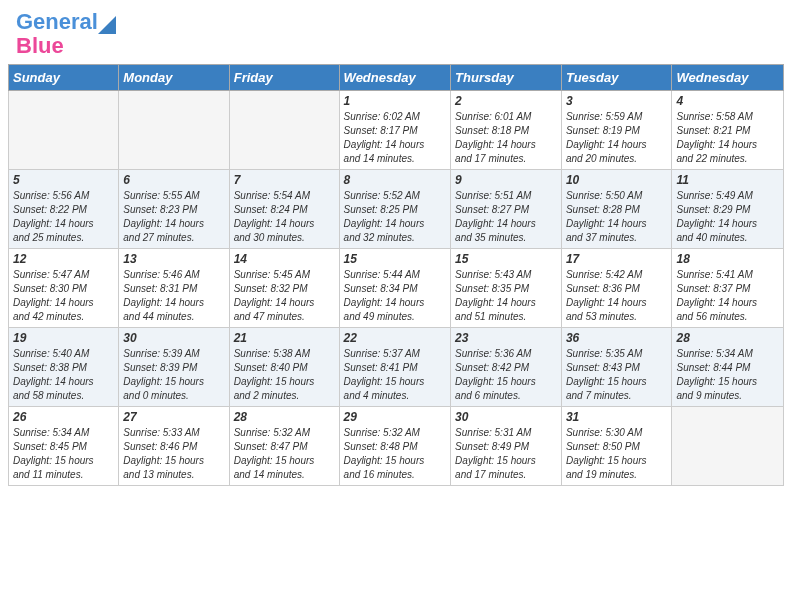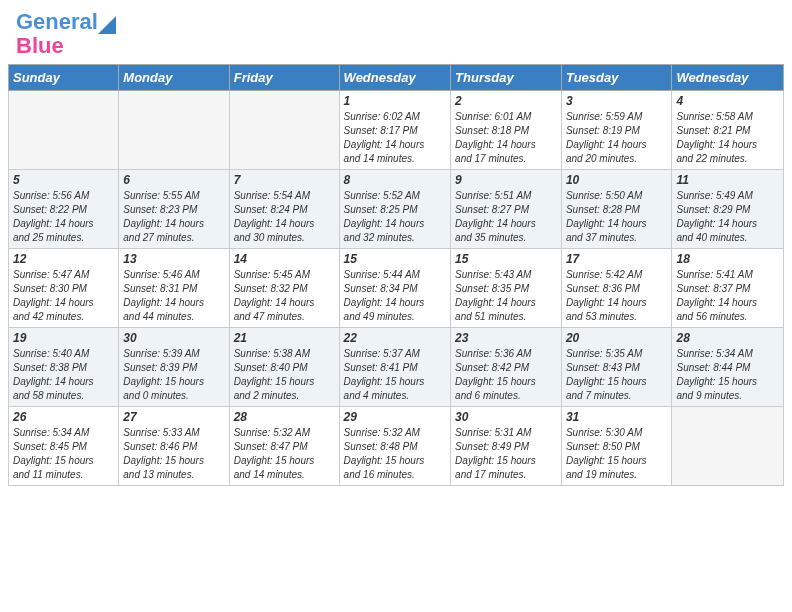--- a/index.html
+++ b/index.html
@@ -222,21 +222,21 @@
           </td>
           <td>
             <span class="day-num">22</span>
             <div class="day-info">Sunrise: 5:37 AM<br>Sunset: 8:41 PM<br>Daylight: 15 hours<br>and 4 minutes.</div>
           </td>
           <td>
             <span class="day-num">23</span>
             <div class="day-info">Sunrise: 5:36 AM<br>Sunset: 8:42 PM<br>Daylight: 15 hours<br>and 6 minutes.</div>
           </td>
           <td>
-            <span class="day-num">20</span>
+            <span class="day-num">36</span>
             <div class="day-info">Sunrise: 5:35 AM<br>Sunset: 8:43 PM<br>Daylight: 15 hours<br>and 7 minutes.</div>
           </td>
           <td>
             <span class="day-num">28</span>
             <div class="day-info">Sunrise: 5:34 AM<br>Sunset: 8:44 PM<br>Daylight: 15 hours<br>and 9 minutes.</div>
           </td>
         </tr>
         <tr>
           <td>
             <span class="day-num">26</span>

